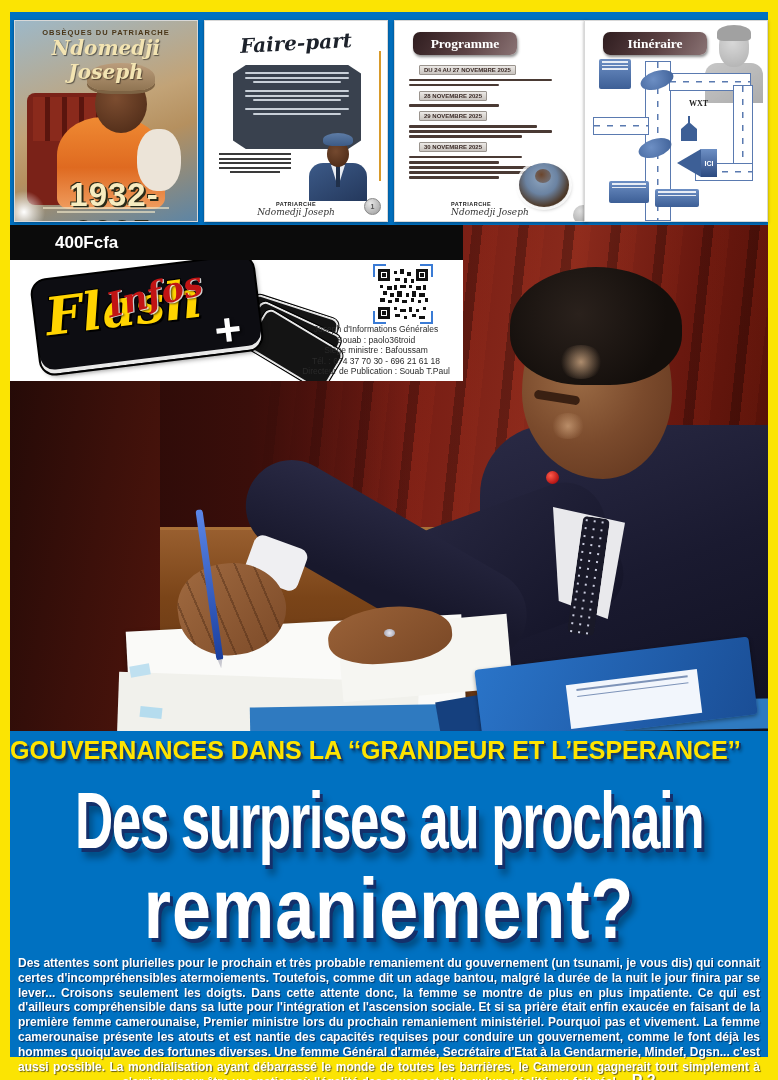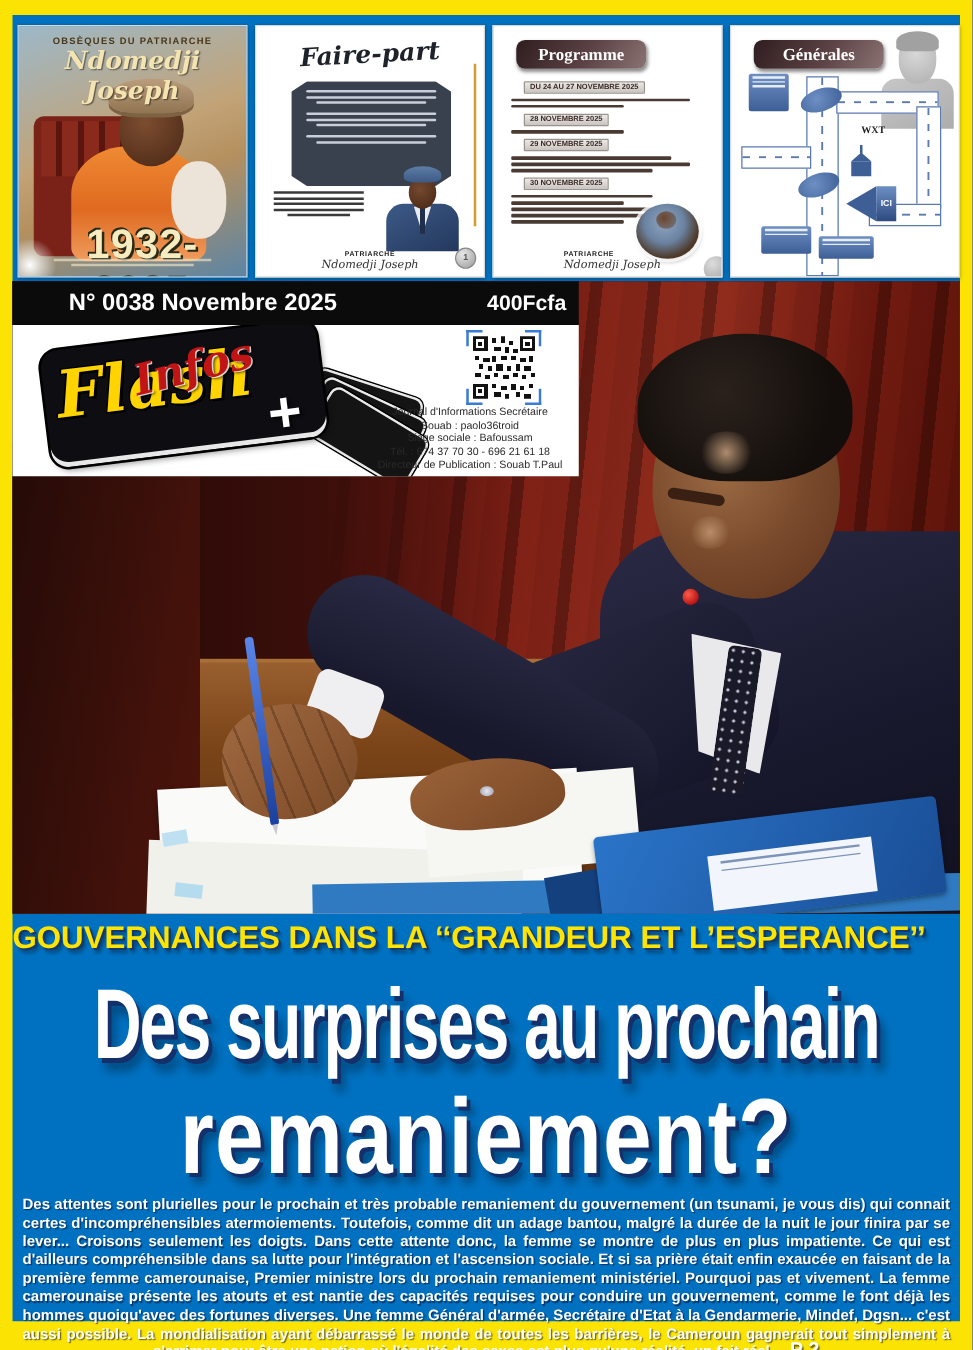--- a/index.html
+++ b/index.html
@@ -5,21 +5,21 @@
   html,body{margin:0;padding:0;background:#777;}
   .page{position:relative;width:778px;height:1080px;background:#FBE403;overflow:hidden;
         font-family:"Liberation Sans",sans-serif;margin:0 auto;}
   .blue-panel{position:absolute;left:10px;top:12px;width:758px;height:1045px;background:#0071C1;}
 
   
   .card{position:absolute;top:20px;height:200px;width:182px;background:#fff;border:1px solid #d8d8d8;
         box-shadow:0 1px 3px rgba(0,0,0,.35);overflow:hidden;font-size:8px;}
   .card1{left:14px;background:linear-gradient(160deg,#9db8c8 0%,#c2a377 45%,#b5905f 62%,#5d85a5 100%);}
   .card2{left:204px;}
-  .card3{left:394px;}
+  .card3{left:394px;padding-left:10px;}
   .card4{left:584px;}
 
   .c1-kicker{position:absolute;top:7px;left:0;right:0;text-align:center;font-weight:bold;font-size:7.5px;
              letter-spacing:1px;color:#4a3618;}
   .c1-name{position:absolute;top:15px;left:0;right:0;text-align:center;font-family:"DejaVu Serif",serif;
            font-style:italic;font-weight:bold;font-size:20px;color:#f3e4b2;text-shadow:1px 1px 1px rgba(0,0,0,.5);}
   .c1-chair{position:absolute;left:12px;top:72px;width:84px;height:112px;background:#7a2218;border-radius:8px;}
   .c1-chair:before{content:"";position:absolute;left:6px;top:4px;right:6px;height:44px;
       background:repeating-linear-gradient(90deg,#8a2a1c 0 12px,#5a150e 12px 17px);}
   .c1-torso{position:absolute;left:42px;top:96px;width:108px;height:92px;border-radius:42% 46% 12% 12%;
@@ -302,21 +302,21 @@
     </div>
     <div class="corner-badge"></div>
   </div>
 
   <div class="card card4">
     <div class="fade-portrait">
       <div class="fp-body"></div>
       <div class="fp-head"></div>
       <div class="fp-hair"></div>
     </div>
-    <div class="title-box">Générales</div>
+    <div class="title-box">Itinéraire</div>
 
     <div class="road dashv" style="left:60px;top:40px;width:24px;height:158px;"></div>
     <div class="road dashh" style="left:8px;top:96px;width:54px;height:16px;"></div>
     <div class="road dashh" style="left:84px;top:52px;width:80px;height:16px;"></div>
     <div class="road dashv" style="left:148px;top:64px;width:18px;height:80px;"></div>
     <div class="road dashh" style="left:110px;top:142px;width:56px;height:16px;"></div>
     <div class="roundabout" style="left:55px;top:50px;"></div>
     <div class="roundabout" style="left:53px;top:118px;"></div>
     <div class="map-label" style="left:14px;top:38px;width:32px;height:30px;">
         <i></i>
@@ -331,21 +331,20 @@
         <i></i>
         <i></i>
       </div>
     <div class="region-label" style="left:104px;top:78px;font-family:Liberation Serif, serif;">WXT</div>
     <div class="church" style="left:96px;top:108px;"></div>
     <div class="big-arrow" style="left:92px;top:128px;"></div>
     <div class="here-box" style="left:116px;top:128px;width:16px;height:28px;">ICI</div>
   </div>
 
   <div class="issue-bar">
-    <span class="issue-no">N° 0038 Novembre 2025</span>
     <span class="price">400Fcfa</span>
   </div>
 
   <div class="logo-panel">
     <div class="plates">
         <div></div>
         <div></div>
         <div></div>
       </div>
     <div class="logo-lid">
@@ -399,23 +398,23 @@
           <rect x="22" y="23" width="2" height="2"></rect>
             <rect x="26" y="22" width="2" height="2"></rect>
             <rect x="10" y="26" width="3" height="2"></rect>
           <rect x="15" y="27" width="2" height="2"></rect>
             <rect x="20" y="26" width="2" height="2"></rect>
             <rect x="24" y="27" width="3" height="2"></rect>
         </g>
       </svg>
     </div>
     <div class="contact">
-      <div>Journal d'Informations Secrétaire</div>
+      <div>Joseph d'Informations Générales</div>
       <div>Souab : paolo36troid</div>
-      <div>Siège sociale : Bafoussam</div>
+      <div>Siège ministre : Bafoussam</div>
       <div>Tél. : 674 37 70 30 - 696 21 61 18</div>
       <div>Directeur de Publication : Souab T.Paul</div>
     </div>
   </div>
 
   <div class="photo">
     <div class="curtain"></div>
     <div class="wall-left"></div>
     <div class="chairback"></div>
     <div class="desk"></div>

